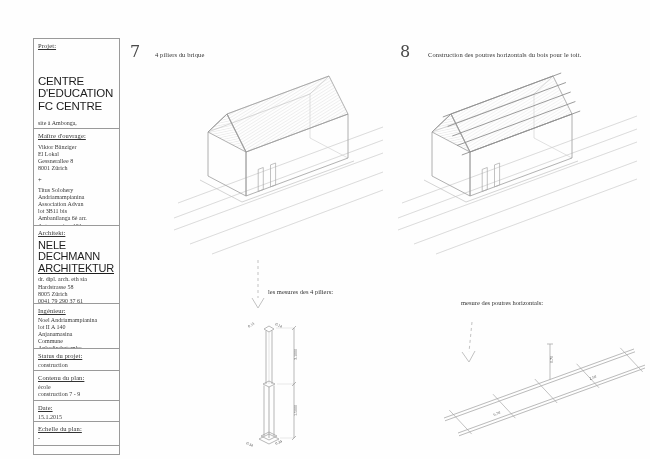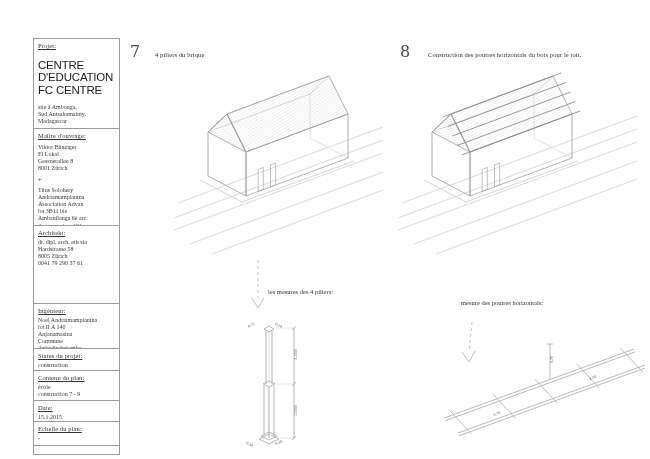--- a/index.html
+++ b/index.html
@@ -6,21 +6,21 @@
   body{width:650px;height:459px;background:#ffffff;font-family:"Liberation Serif",serif;color:#2a2a2a;position:relative;overflow:hidden;}
   .sheet{position:absolute;inset:0;background:#fefefe;}
   .abs{position:absolute;}
 
   
   .sidebar{position:absolute;left:33px;top:38px;width:87px;height:417px;
     border-left:1px solid #9a9a9a;border-right:1px solid #9a9a9a;border-bottom:1px solid #9a9a9a;
     display:flex;flex-direction:column;box-sizing:border-box;}
   .side-section{border-top:1px solid #9a9a9a;padding:3px 4px 0 4px;overflow:hidden;box-sizing:border-box;}
   .side-heading{display:block;font-size:6.5px;line-height:1.2;text-decoration:underline;letter-spacing:.1px;color:#333;}
-  .big-title{margin-top:9px;font-family:"Liberation Sans",sans-serif;font-size:11.5px;line-height:1.1;letter-spacing:-.2px;color:#1d1d1d;}
+  .big-title{margin-top:25px;font-family:"Liberation Sans",sans-serif;font-size:11.5px;line-height:1.1;letter-spacing:-.2px;color:#1d1d1d;}
   .big-title.tight{margin-top:3px;font-size:11px;line-height:1.05;}
   .big-title span{display:block;}
   .big-title .u{text-decoration:underline;}
   .side-lines{margin-top:7px;font-size:6px;line-height:1.22;color:#3a3a3a;}
   .side-lines.tight{margin-top:2px;line-height:1.18;}
   .side-lines span{display:block;}
   .plus{display:block;margin:4px 0 4px 0;font-size:6.5px;}
   .filler{flex:1;border-top:1px solid #9a9a9a;}
 
   
@@ -68,20 +68,25 @@
         <span>Andriamampianina</span>
         <span>Association Advan</span>
         <span>lot 3B11 bis</span>
         <span>Ambanilanga 6è arr.</span>
         <span>Antananarivo-101</span>
       </div>
     </div>
 
     <div class="side-section" style="height:78px">
       <span class="side-heading">Architekt:</span>
+      <div class="big-title tight">
+        <span>NELE</span>
+        <span>DECHMANN</span>
+        <span class="u">ARCHITEKTUR</span>
+      </div>
       <div class="side-lines tight">
         <span>dr. dipl. arch. eth sia</span>
         <span>Hardstrasse 58</span>
         <span>8005 Zürich</span>
         <span>0041 79 290 37 61</span>
 
       </div>
     </div>
 
     <div class="side-section" style="height:45px">

